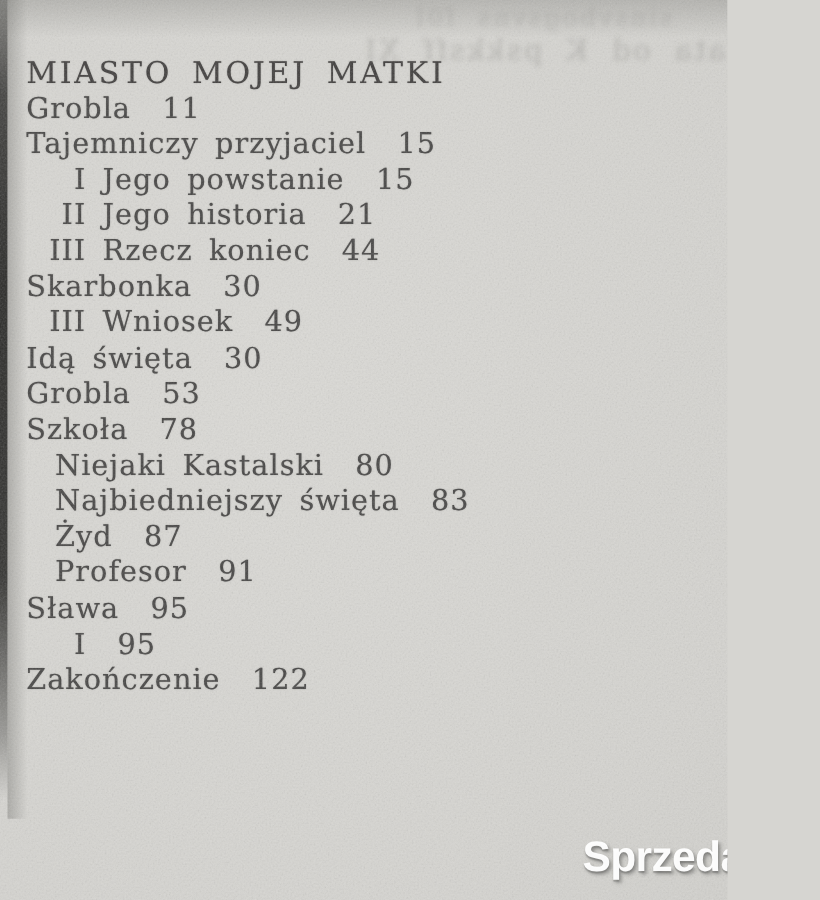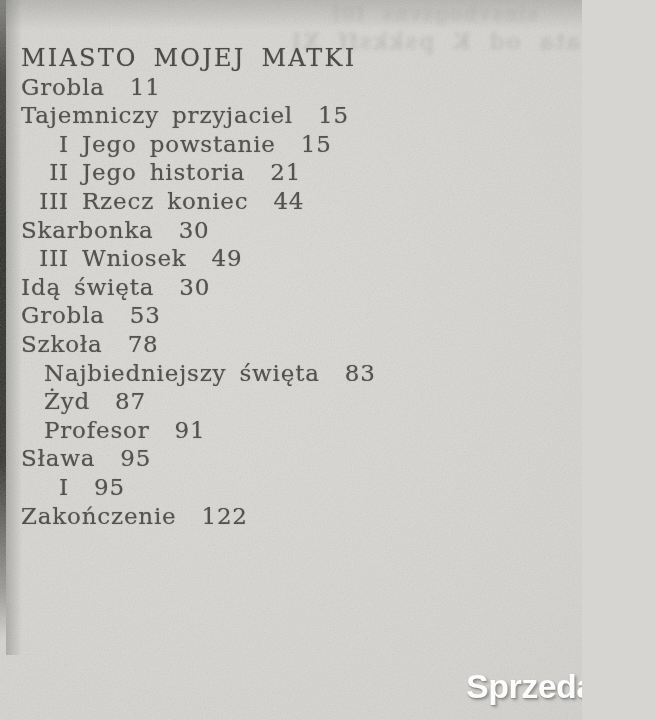--- a/index.html
+++ b/index.html
@@ -76,20 +76,21 @@
     <div class="row"><span class="lbl0">Grobla</span><span class="pg">11</span></div>
     <div class="row"><span class="lbl0">Tajemniczy przyjaciel</span><span class="pg">15</span></div>
     <div class="row"><span class="num">I</span><span class="lbl">Jego powstanie</span><span class="pg">15</span></div>
     <div class="row"><span class="num">II</span><span class="lbl">Jego historia</span><span class="pg">21</span></div>
     <div class="row"><span class="num">III</span><span class="lbl">Rzecz koniec</span><span class="pg">44</span></div>
     <div class="row"><span class="lbl0">Skarbonka</span><span class="pg">30</span></div>
     <div class="row"><span class="num">III</span><span class="lbl">Wniosek</span><span class="pg">49</span></div>
     <div class="row"><span class="lbl0">Idą święta</span><span class="pg">30</span></div>
     <div class="row"><span class="lbl0">Grobla</span><span class="pg">53</span></div>
     <div class="row"><span class="lbl0">Szkoła</span><span class="pg">78</span></div>
+    <div class="row name-indent"><span class="lbl0">Niejaki Kastalski</span><span class="pg">80</span></div>
     <div class="row name-indent"><span class="lbl0">Najbiedniejszy święta</span><span class="pg">83</span></div>
     <div class="row name-indent"><span class="lbl0">Żyd</span><span class="pg">87</span></div>
     <div class="row name-indent"><span class="lbl0">Profesor</span><span class="pg">91</span></div>
     <div class="row"><span class="lbl0">Sława</span><span class="pg">95</span></div>
     <div class="row"><span class="num">I</span><span class="pg">95</span></div>
     <div class="row"><span class="lbl0">Zakończenie</span><span class="pg">122</span></div>
   </div>
 
   <div class="gutter-strip"></div>
   <div class="gutter-shadow"></div>

